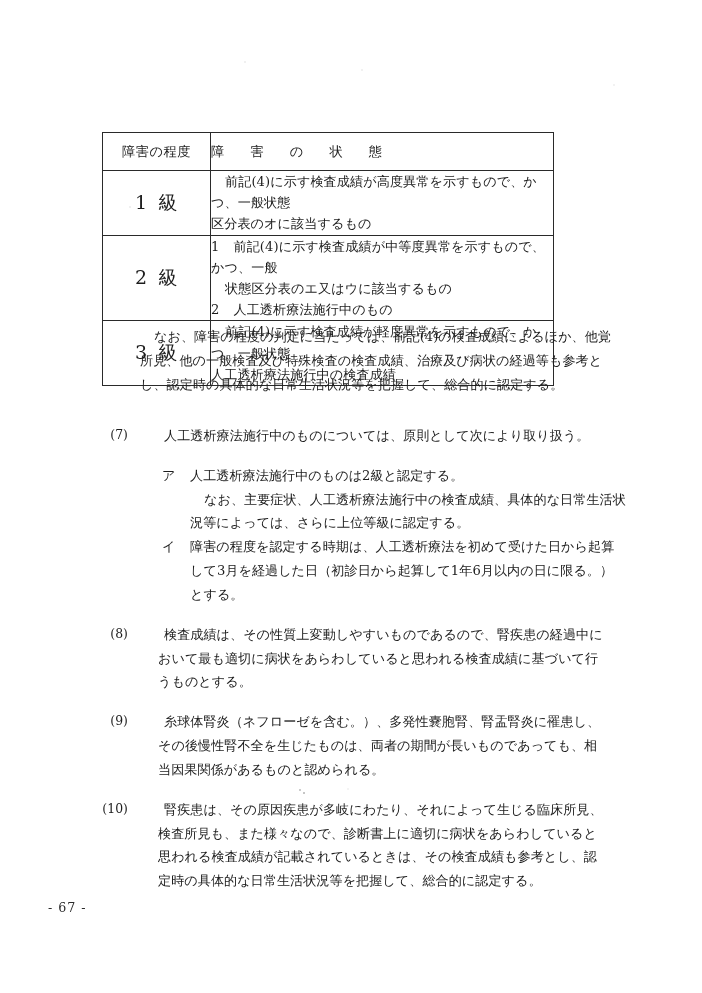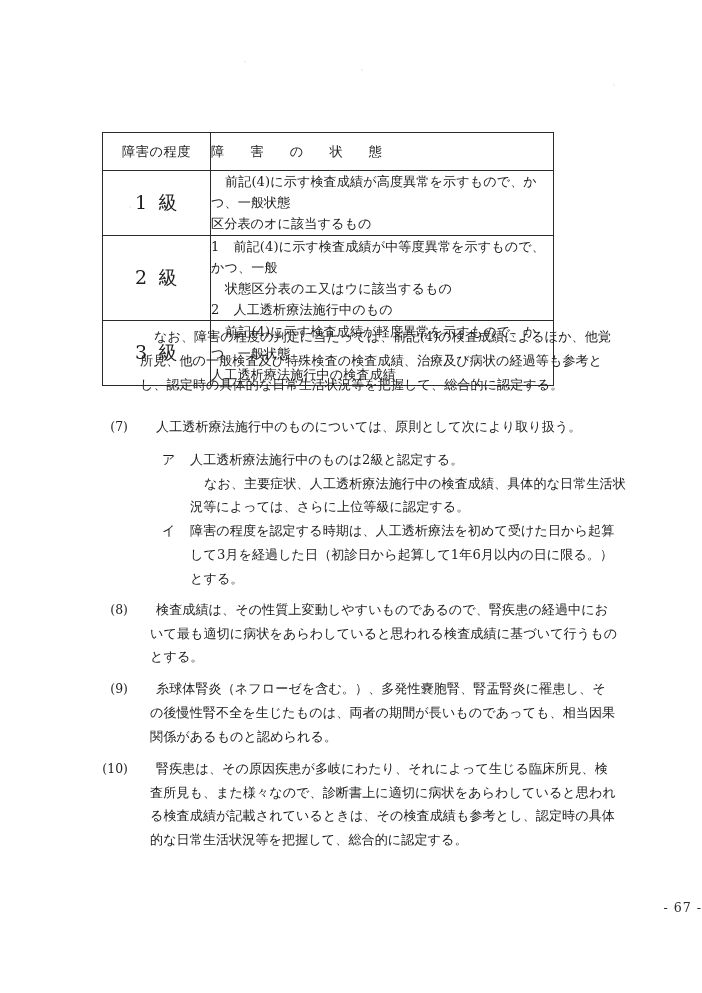--- a/index.html
+++ b/index.html
@@ -146,21 +146,21 @@
   .sec > .marker {
     position: absolute;
     left: 0;
     top: 0;
     width: 42px;
     text-align: right;
     font-family: "DejaVu Serif", "Liberation Serif", serif;
     font-size: 12.4px;
   }
   .sec > .body { display: block; }
-  .sec > .body > p { margin: 8px; font-family: Liberation Mono, monospace; }
+  .sec > .body > p { margin: 16px; }
   .sec > .body > p.first { text-indent: 6px; }
 
   
   .subs { padding-left: 20px; }
   .sub {
     position: relative;
     padding-left: 28px;
   }
   .sub > .submarker {
     position: absolute;
@@ -171,25 +171,26 @@
   }
   .sub > .subbody > p { margin: 0; }
   .sub > .subbody > p.nao { text-indent: 14px; }
 
   
   .page-number {
     position: absolute;
     left: 0;
     right: 0;
     top: 900px;
-    text-align: right;
+    text-align: left;
     font-size: 12.6px;
     font-family: "DejaVu Serif", "Liberation Serif", serif;
     letter-spacing: 1px;
     color: #2b2b2b;
+    padding-left: 48px;
   }
 </style>
 </head>
 <body>
 
 <div class="page">
 
   <div class="scan-noise"></div>
 
 

